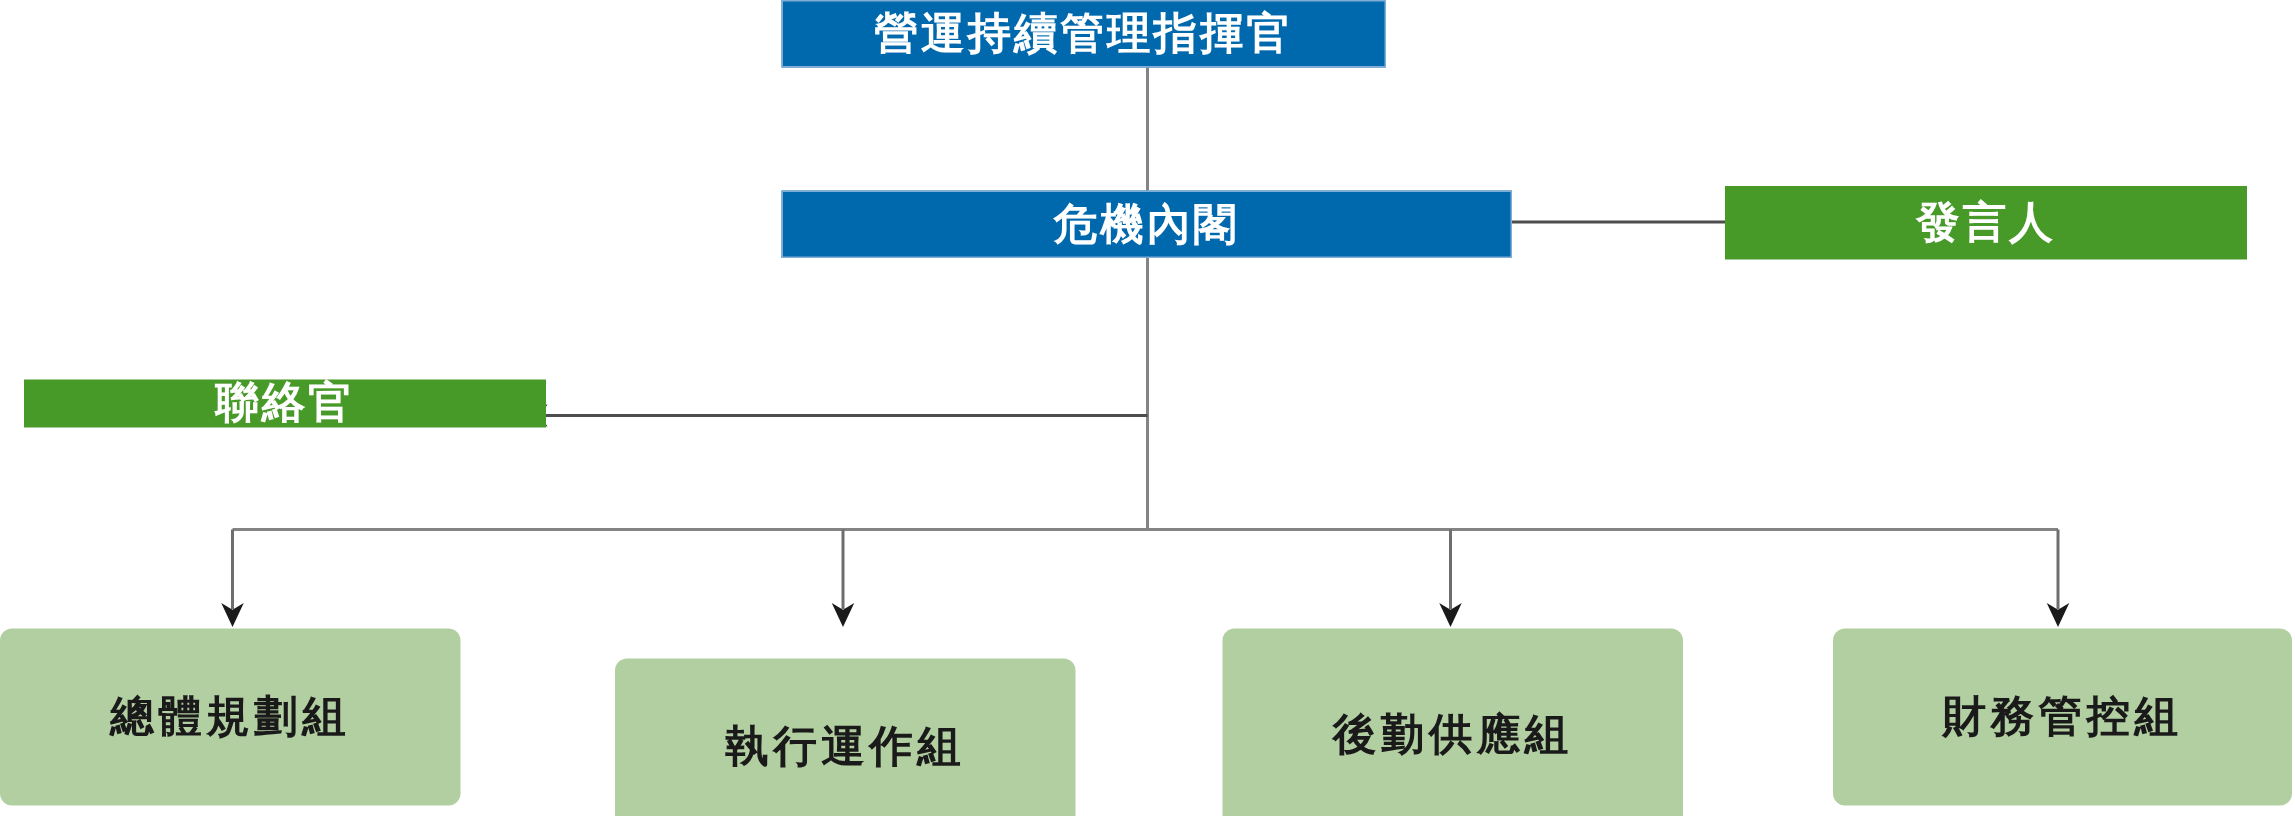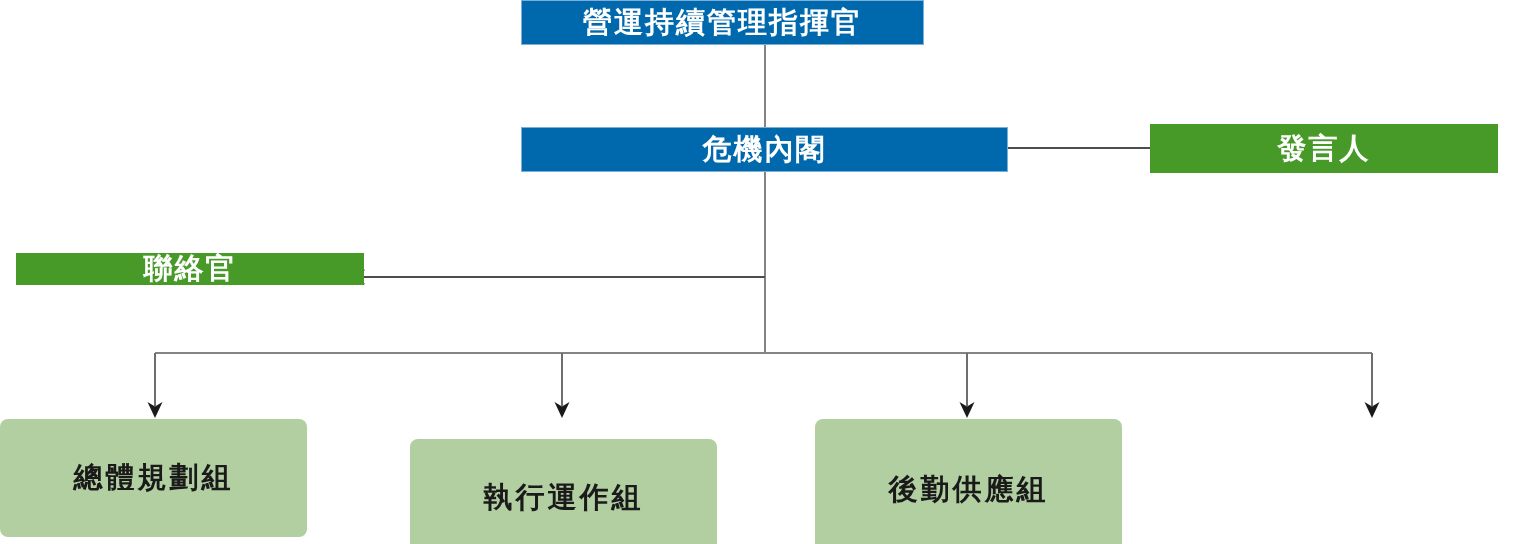--- a/index.html
+++ b/index.html
@@ -122,14 +122,17 @@
   </div>
 
   <div class="node node-team node-team-2">
     <span>執行運作組</span>
   </div>
 
   <div class="node node-team node-team-3">
     <span>後勤供應組</span>
   </div>
 
+  <div class="node node-team node-team-4">
+    <span>財務管控組</span>
+  </div>
 
 </div>
 
 </body></html>

